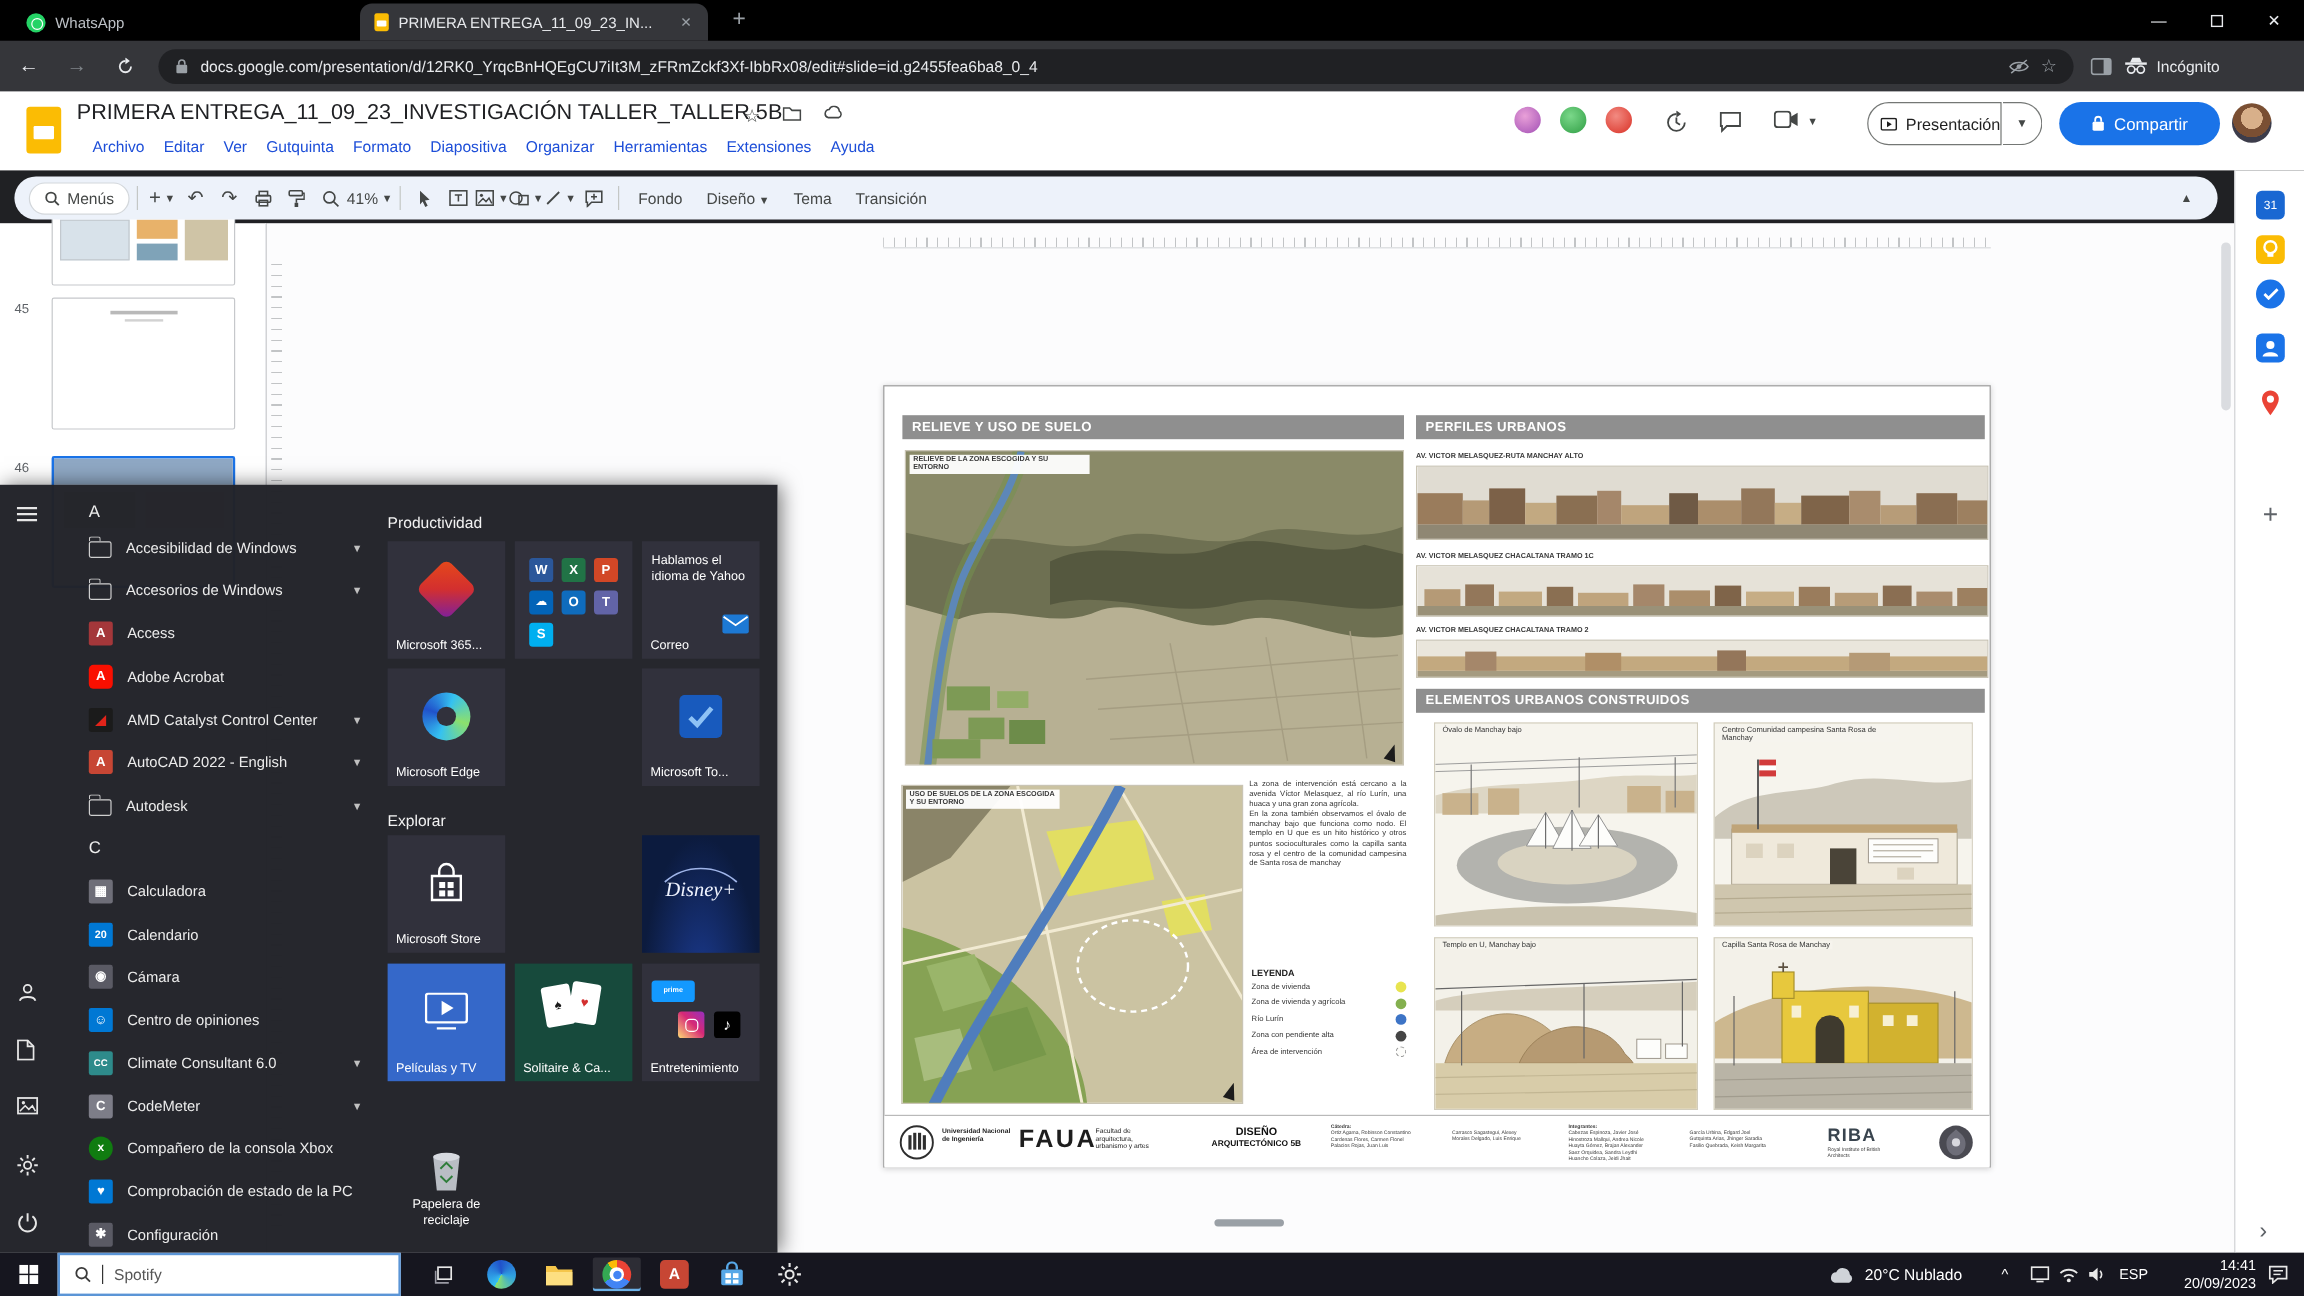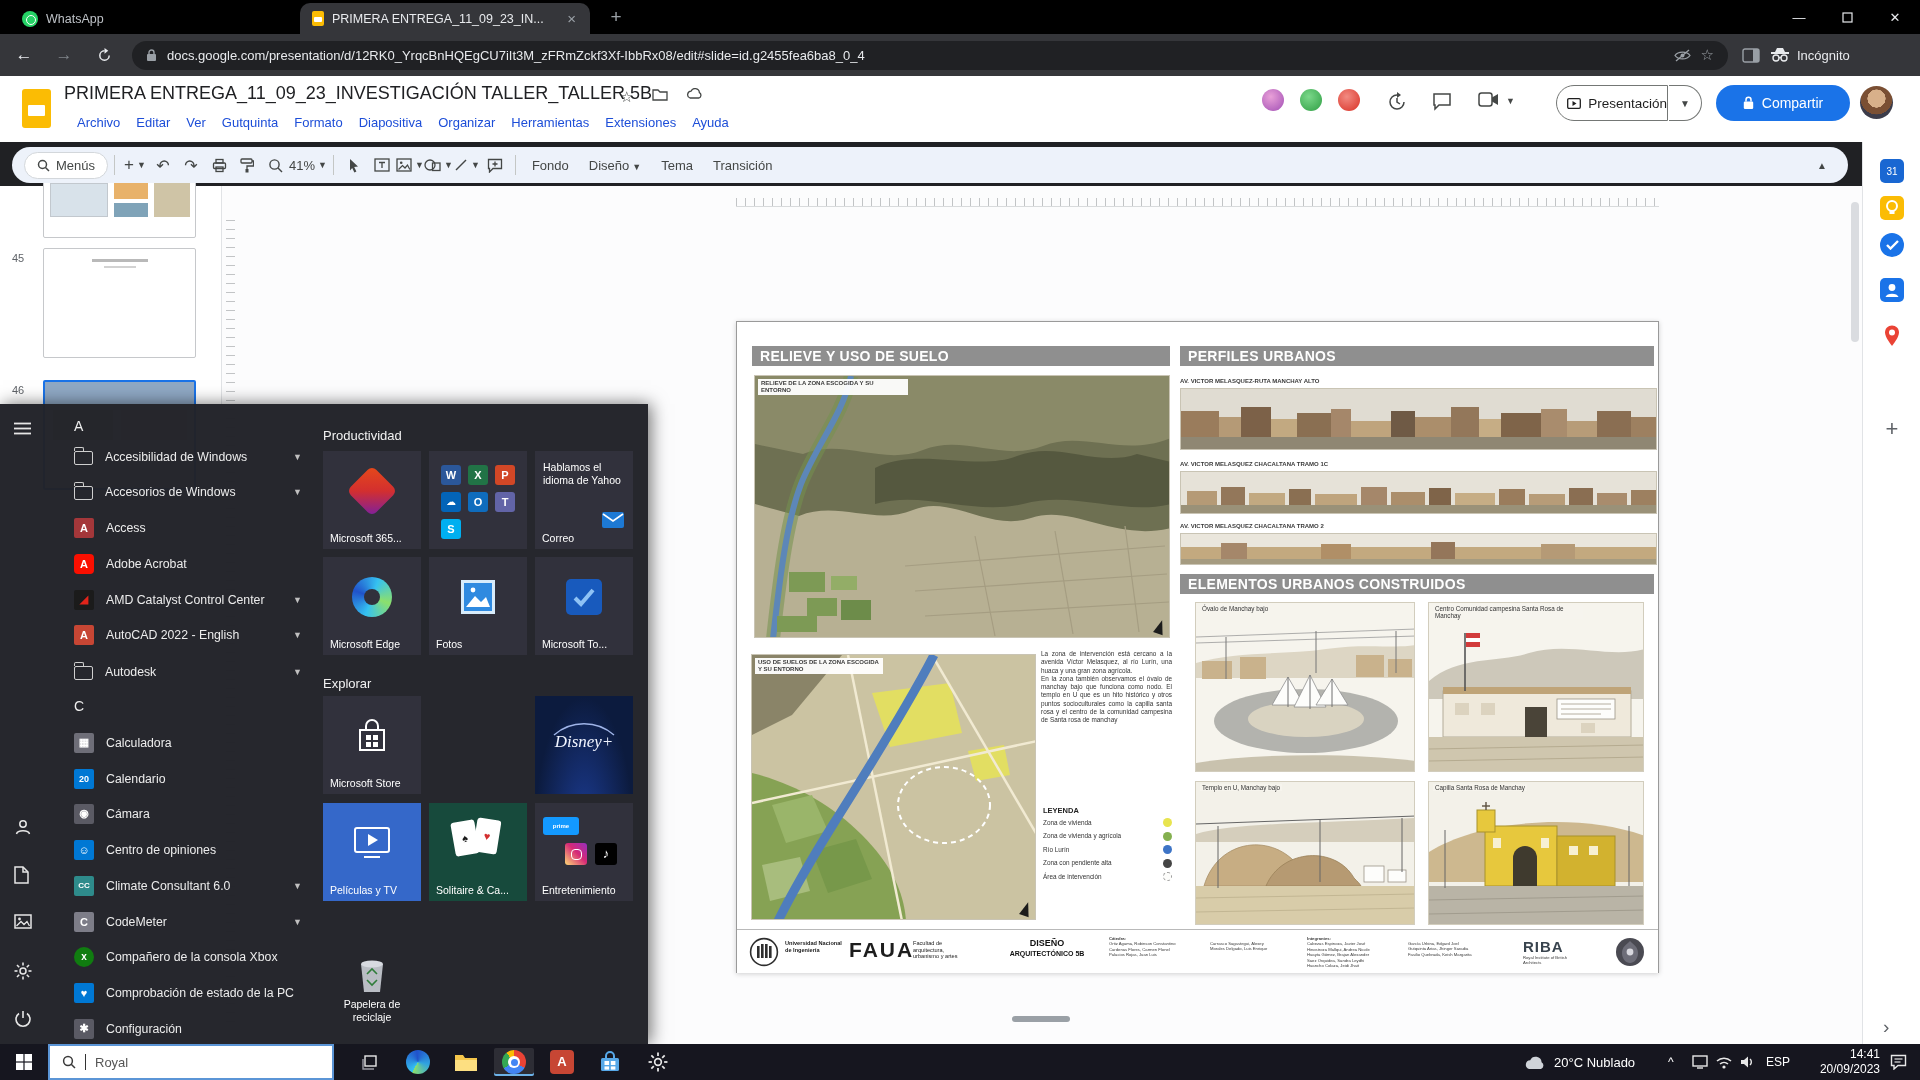--- a/index.html
+++ b/index.html
@@ -56,21 +56,21 @@
 .canvas{position:absolute;left:222px;top:186px;width:1640px;height:858px;background:#fcfcfd;overflow:hidden;z-index:3}
 .rulerh{position:absolute;left:514px;top:12px;width:923px;height:9px;background:repeating-linear-gradient(90deg,#c2c4c6 0 1px,transparent 1px 9px);border-bottom:1px solid #d8dadc}
 .rulerv{position:absolute;left:4px;top:26px;width:9px;height:810px;background:repeating-linear-gradient(0deg,#c2c4c6 0 1px,transparent 1px 9px)}
 .hscroll{position:absolute;left:790px;top:830px;width:58px;height:6px;border-radius:3px;background:#9aa0a6}
 .vscroll{position:absolute;right:3px;top:16px;width:8px;height:140px;border-radius:4px;background:#dadce0}
 .rightrail{position:absolute;left:1862px;top:142px;width:58px;height:902px;background:#fff;border-left:1px solid #e1e3e6;z-index:4}
 .railico{position:absolute;left:17px;width:24px;height:24px}
 
 
 .slide{position:absolute;left:514px;top:135px;width:923px;height:652px;background:#fff;border:1px solid #9a9a9a;box-shadow:0 1px 5px rgba(0,0,0,.18)}
-.sbar{position:absolute;height:20px;background:#8f8f8f;color:#fff;font-size:14px;font-weight:bold;letter-spacing:.3px;display:flex;align-items:center;padding-left:8px;white-space:nowrap}
+.sbar{position:absolute;height:20px;background:#8f8f8f;color:#fff;font-size:11px;font-weight:bold;letter-spacing:.3px;display:flex;align-items:center;padding-left:8px;white-space:nowrap}
 .scaption{position:absolute;left:3px;top:3px;background:rgba(255,255,255,.95);color:#3a3a3a;font-size:6px;font-weight:bold;padding:1px 3px;line-height:7px;z-index:2}
 .imgbox{position:absolute;overflow:hidden;border:1px solid #c9c4b4}
 .northarrow{position:absolute;right:4px;bottom:3px;width:0;height:0;border-left:5px solid transparent;border-right:5px solid transparent;border-bottom:14px solid #1c1c1c;transform:rotate(18deg);z-index:2}
 .ptext{position:absolute;left:304px;top:328px;width:131px;height:152px;font-size:6.4px;line-height:8.3px;color:#333;text-align:justify;white-space:pre-line}
 .leytitle{position:absolute;left:306px;top:484px;font-size:7.5px;font-weight:bold;color:#222}
 .legend{position:absolute;left:306px;top:496px;width:129px;display:flex;flex-direction:column;gap:4.5px}
 .lrow{display:flex;align-items:center;justify-content:space-between}
 .lrow span{font-size:6.4px;line-height:7.5px;color:#333;width:100px}
 .dot{width:9px;height:9px;border-radius:50%;flex:none}
 .d0{background:#e8e44f}.d1{background:#84b04f}.d2{background:#3d74c6}.d3{background:#454545}
@@ -832,29 +832,20 @@
           <polyline points="2,3 12,10 22,3" fill="none" stroke="#fff" stroke-width="1.6"></polyline>
         </svg>
       <div class="tlabel">Correo</div>
     </div>
 
     <div class="tile" style="left:7px;top:153px">
       <div style="position:absolute;left:29px;top:20px;width:40px;height:40px;border-radius:50%;background:conic-gradient(from 200deg,#35c1f1,#2052cb,#35c1f1,#8ce06c,#35c1f1)"></div>
       <div style="position:absolute;left:41px;top:32px;width:16px;height:16px;border-radius:50%;background:#31313c"></div>
       <div class="tlabel">Microsoft Edge</div>
     </div>
-    <div class="tile" style="left:113px;top:153px">
-      <svg style="position:absolute;left:31px;top:22px" width="36" height="36" viewBox="0 0 36 36">
-          <rect x="1" y="1" width="34" height="34" fill="#d8ecfb"></rect>
-          <rect x="4" y="4" width="28" height="28" fill="#2f8ae0"></rect>
-          <path d="M6,28 L15,17 L21,23 L26,18 L30,28 Z" fill="#fff"></path>
-          <circle cx="13" cy="11" r="2.4" fill="#fff"></circle>
-        </svg>
-      <div class="tlabel">Fotos</div>
-    </div>
     <div class="tile" style="left:219px;top:153px">
       <svg style="position:absolute;left:31px;top:22px" width="36" height="36" viewBox="0 0 36 36">
           <rect width="36" height="36" rx="5" fill="#185abd"></rect>
           <polyline points="9,19 15,25 27,11" fill="none" stroke="#8ec2f5" stroke-width="4"></polyline>
         </svg>
       <div class="tlabel">Microsoft To...</div>
     </div>
 
     <div class="tgroup" style="left:7px;top:272px">Explorar</div>
 
@@ -924,21 +915,21 @@
           <rect x="8.6" y="8.6" width="7.4" height="7.4"></rect>
         </g>
       </svg>
   </div>
   <div class="searchbox">
     <svg width="14" height="14" viewBox="0 0 14 14">
         <circle cx="6" cy="6" r="4.4" fill="none" stroke="#3a3a3a" stroke-width="1.5"></circle>
         <line x1="9.2" y1="9.2" x2="13" y2="13" stroke="#3a3a3a" stroke-width="1.5"></line>
       </svg>
     <span style="width:1px;height:16px;background:#333;display:inline-block"></span>
-    <span>Royal</span>
+    <span>Spotify</span>
   </div>
   <div class="tbico" style="left:350px">
     <svg width="17" height="15" viewBox="0 0 17 15">
         <rect x="3" y="1" width="11" height="10" fill="none" stroke="#e8e8e8" stroke-width="1.4"></rect>
         <path d="M1,4 V14 H12" fill="none" stroke="#9a9aa4" stroke-width="1.4"></path>
       </svg>
   </div>
   <div class="tbico" style="left:398px">
     <div style="width:24px;height:24px;border-radius:50%;background:conic-gradient(from 210deg,#35c1f1,#2052cb 40%,#30a3e0 70%,#8ce06c)"></div>
   </div>

